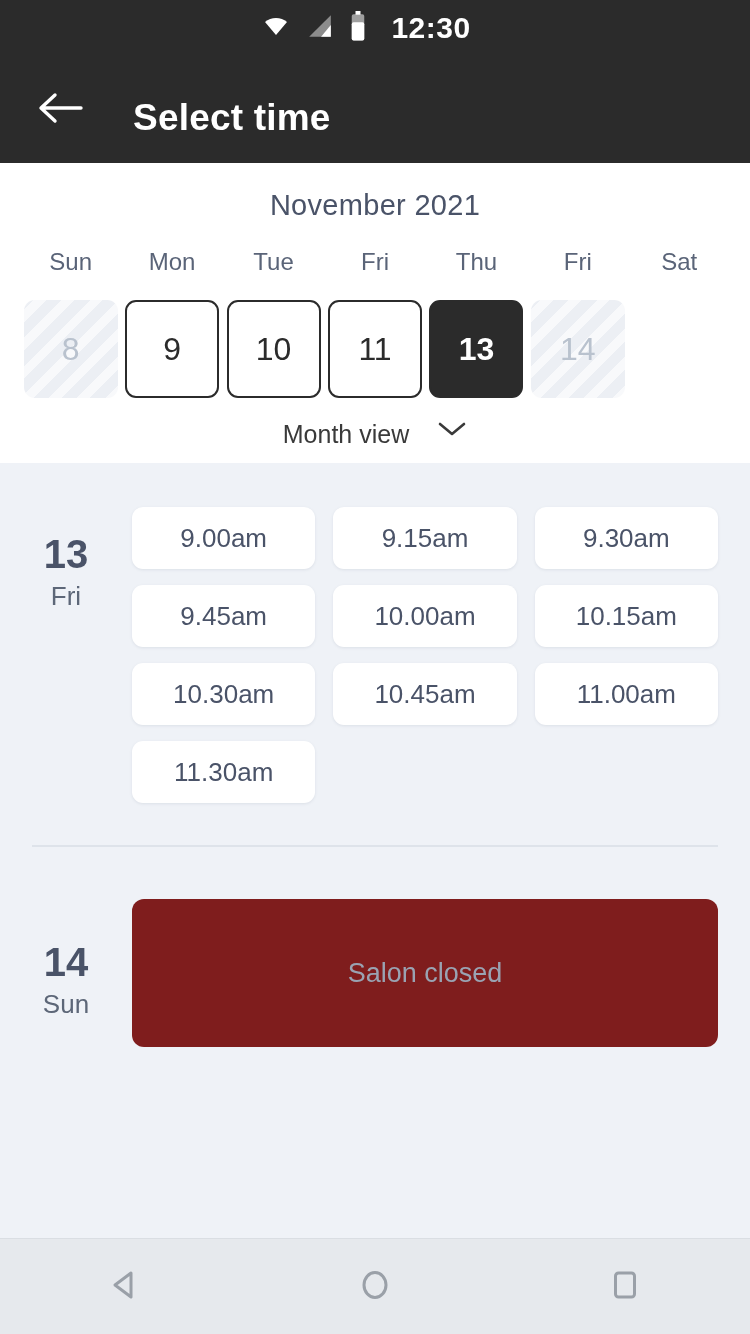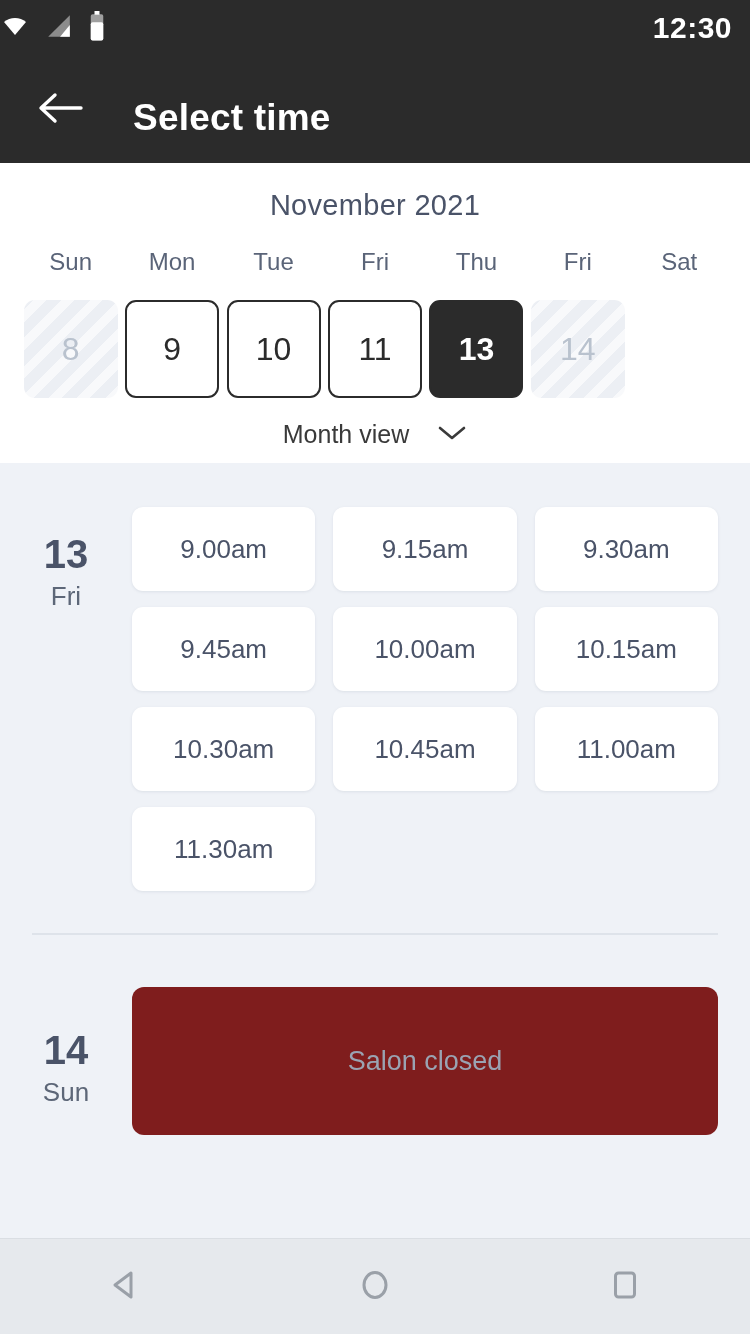--- a/index.html
+++ b/index.html
@@ -15,21 +15,21 @@
     background: #eff2f7;
     position: relative;
   }
 
   
   .status-bar {
     height: 56px;
     background: #2b2b2b;
     display: flex;
     align-items: center;
-    justify-content: space-between;
+    justify-content: center;
     padding: 0 18px 0 0;
     gap: 18px;
   }
   .status-icons { display: flex; align-items: center; gap: 16px; }
   .status-time {
     color: #ffffff;
     font-size: 30px;
     font-weight: bold;
     letter-spacing: 0.5px;
     margin-left: 6px;
@@ -114,21 +114,20 @@
     background-image: repeating-linear-gradient(
       -45deg,
       rgba(255,255,255,0.65) 0px,
       rgba(255,255,255,0.65) 9px,
       rgba(255,255,255,0) 9px,
       rgba(255,255,255,0) 20px
     );
   }
   .month-view-row {
     display: flex;
-    align-items: center;
     justify-content: center;
     gap: 28px;
     margin-top: 22px;
     cursor: pointer;
   }
   .month-view-label {
     font-size: 25px;
     color: #3a3a3a;
   }
 
@@ -159,21 +158,21 @@
     margin-top: 6px;
   }
   .slots-grid {
     flex: 1;
     display: grid;
     grid-template-columns: repeat(3, 1fr);
     gap: 16px 18px;
     padding-top: 12px;
   }
   .slot {
-    height: 84px;
+    height: 62px;
     background: #ffffff;
     border-radius: 11px;
     display: flex;
     align-items: center;
     justify-content: center;
     font-size: 26px;
     color: #4a5368;
     box-shadow: 0 1px 3px rgba(90,105,130,0.13);
     cursor: pointer;
   }

